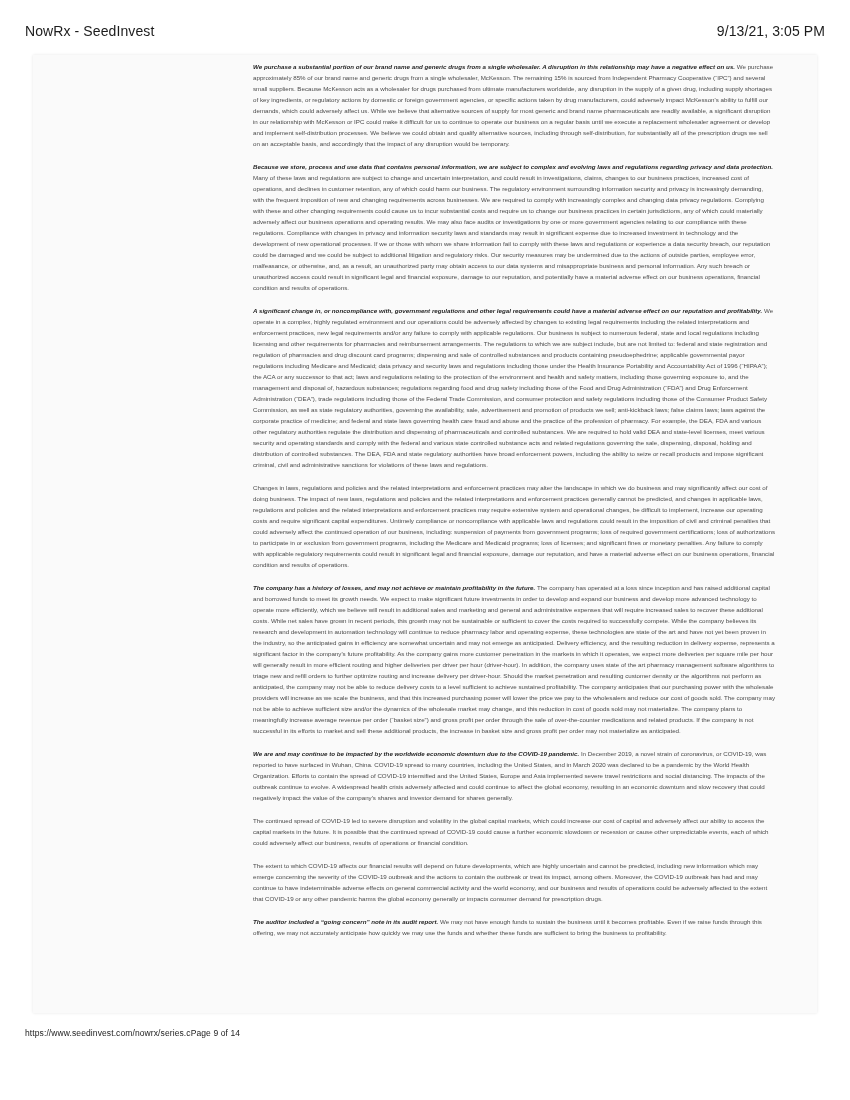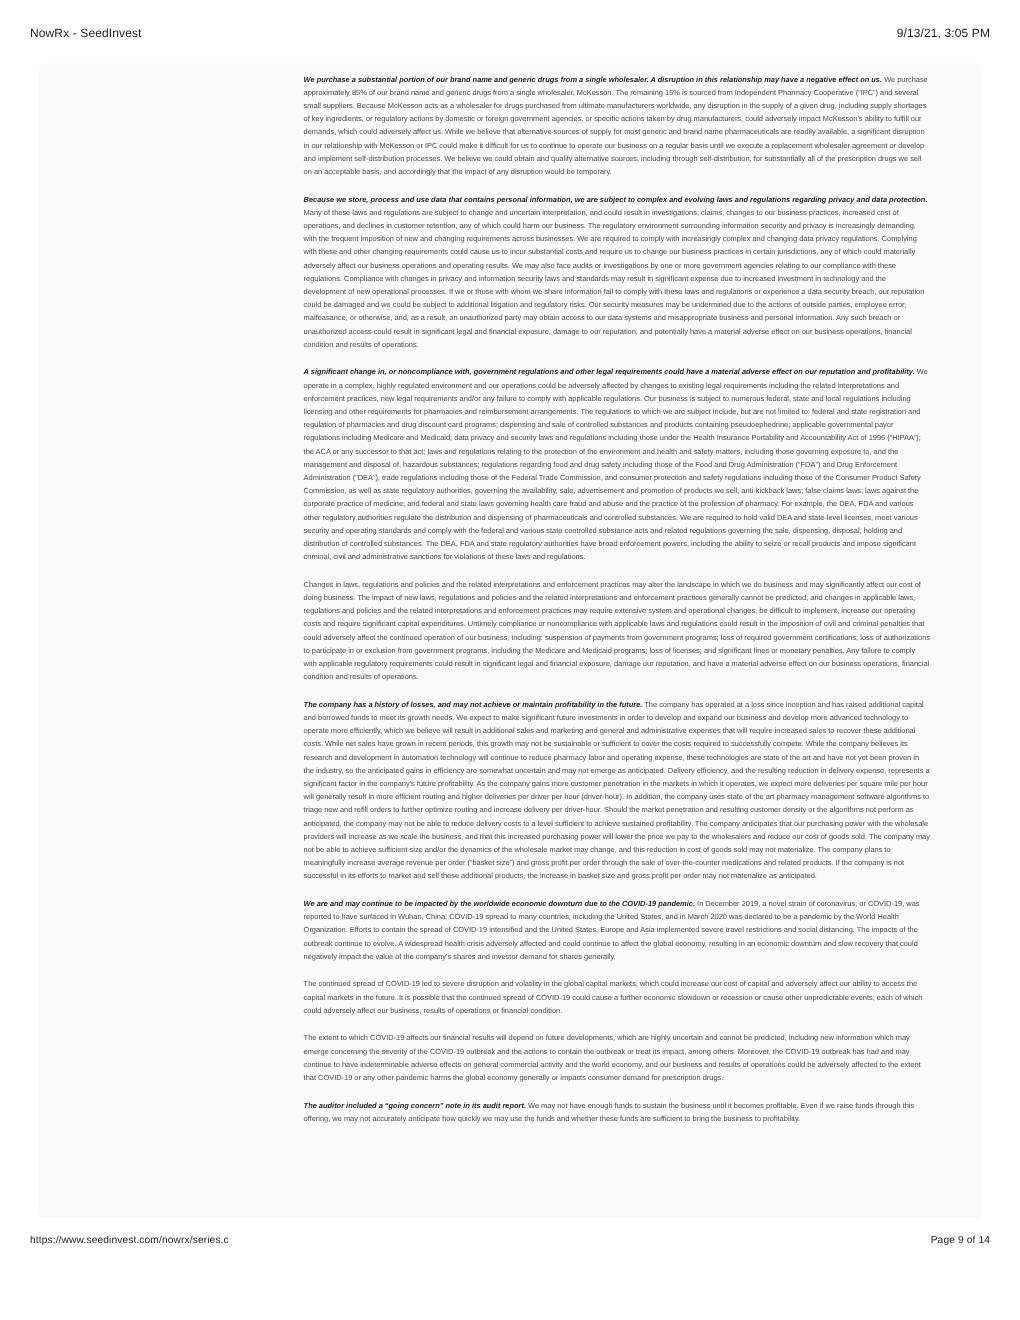--- a/index.html
+++ b/index.html
@@ -14,31 +14,30 @@
     font-family: "Liberation Sans", sans-serif;
     overflow: hidden;
   }
   .print-header {
     position: absolute;
     top: 23px;
     left: 25px;
     right: 25px;
     display: flex;
     justify-content: space-between;
-    font-size: 10px;
+    font-size: 14px;
     letter-spacing: 0.1px;
     color: #1c1c1c;
   }
   .print-footer {
     position: absolute;
     top: 1028px;
     left: 25px;
     right: 25px;
     display: flex;
-    justify-content: space-between;
     font-size: 8.5px;
     letter-spacing: 0.1px;
     color: #1c1c1c;
   }
   .sheet {
     position: absolute;
     left: 33px;
     top: 55px;
     width: 784px;
     height: 958px;

